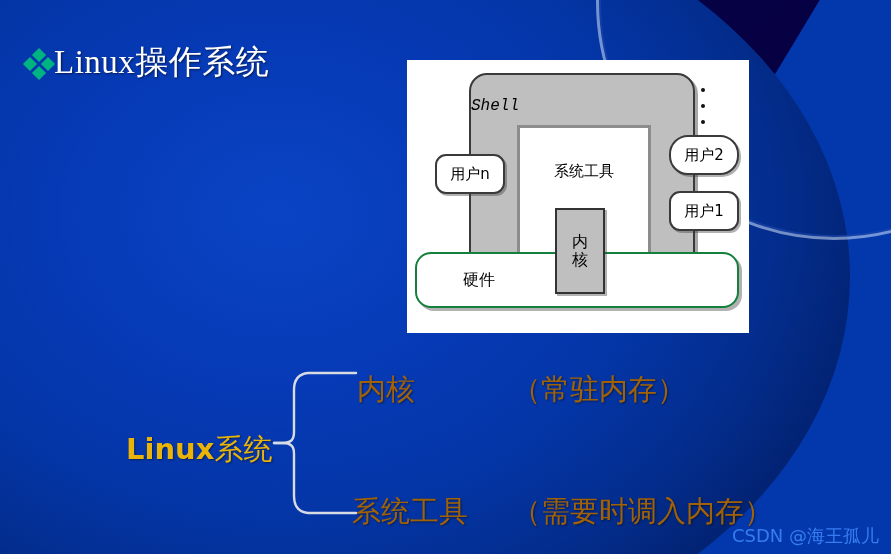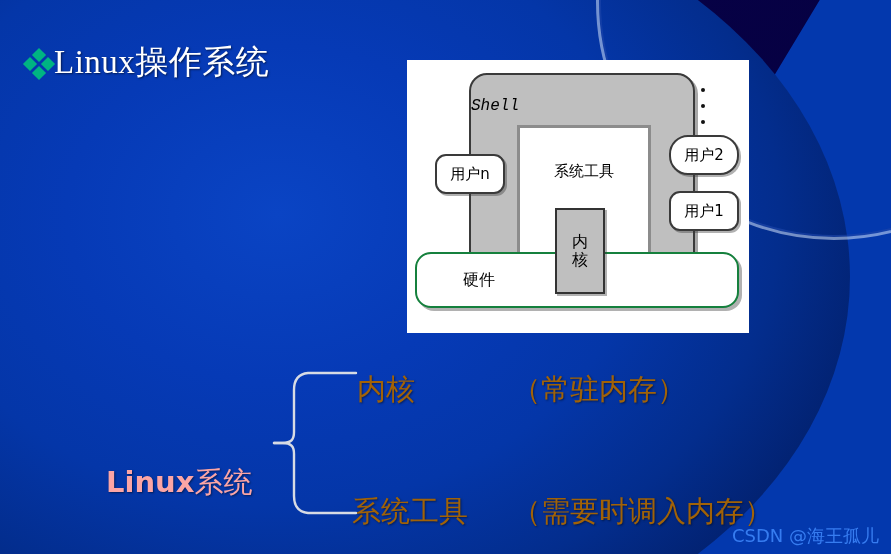--- a/index.html
+++ b/index.html
@@ -211,27 +211,26 @@
   .dots-vert b {
     display: block;
     width: 4px; height: 4px;
     background: #111;
     border-radius: 50%;
   }
 
   
   .linux-sys-label {
     position: absolute;
-    left: 106px;
+    left: 126px;
     top: 430px;
     font-size: 30px;
-    color: #fca5a5;
+    color: #eab308;
     white-space: nowrap;
     text-shadow: 1px 1px 2px rgba(0,0,0,0.45);
-    margin-top: 33px;
   }
   .linux-sys-label .latin {
     font-family: "DejaVu Sans", "Liberation Sans", sans-serif;
     font-weight: bold;
     font-size: 29px;
   }
   .linux-sys-label .han {
     font-family: "DejaVu Sans", "Liberation Sans", sans-serif;
     font-size: 29px;
   }

